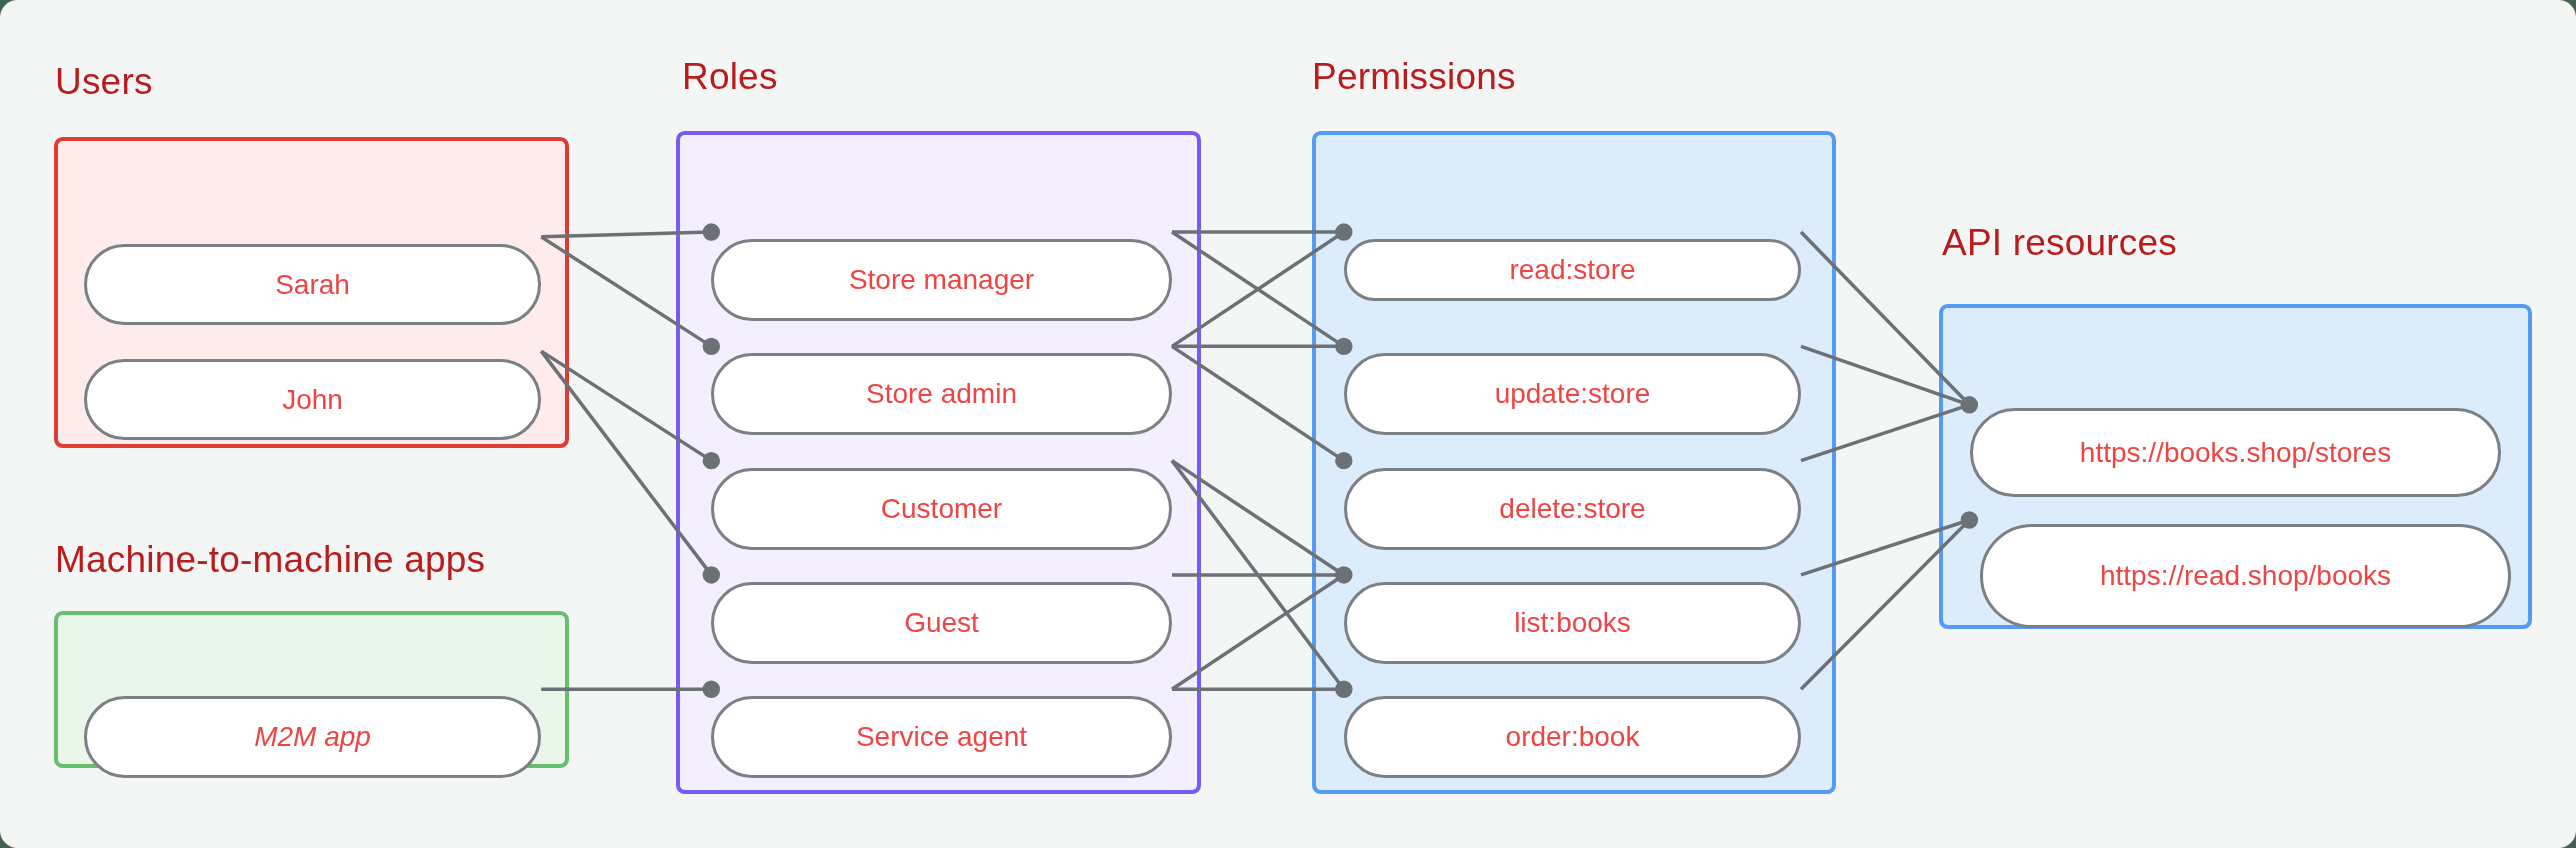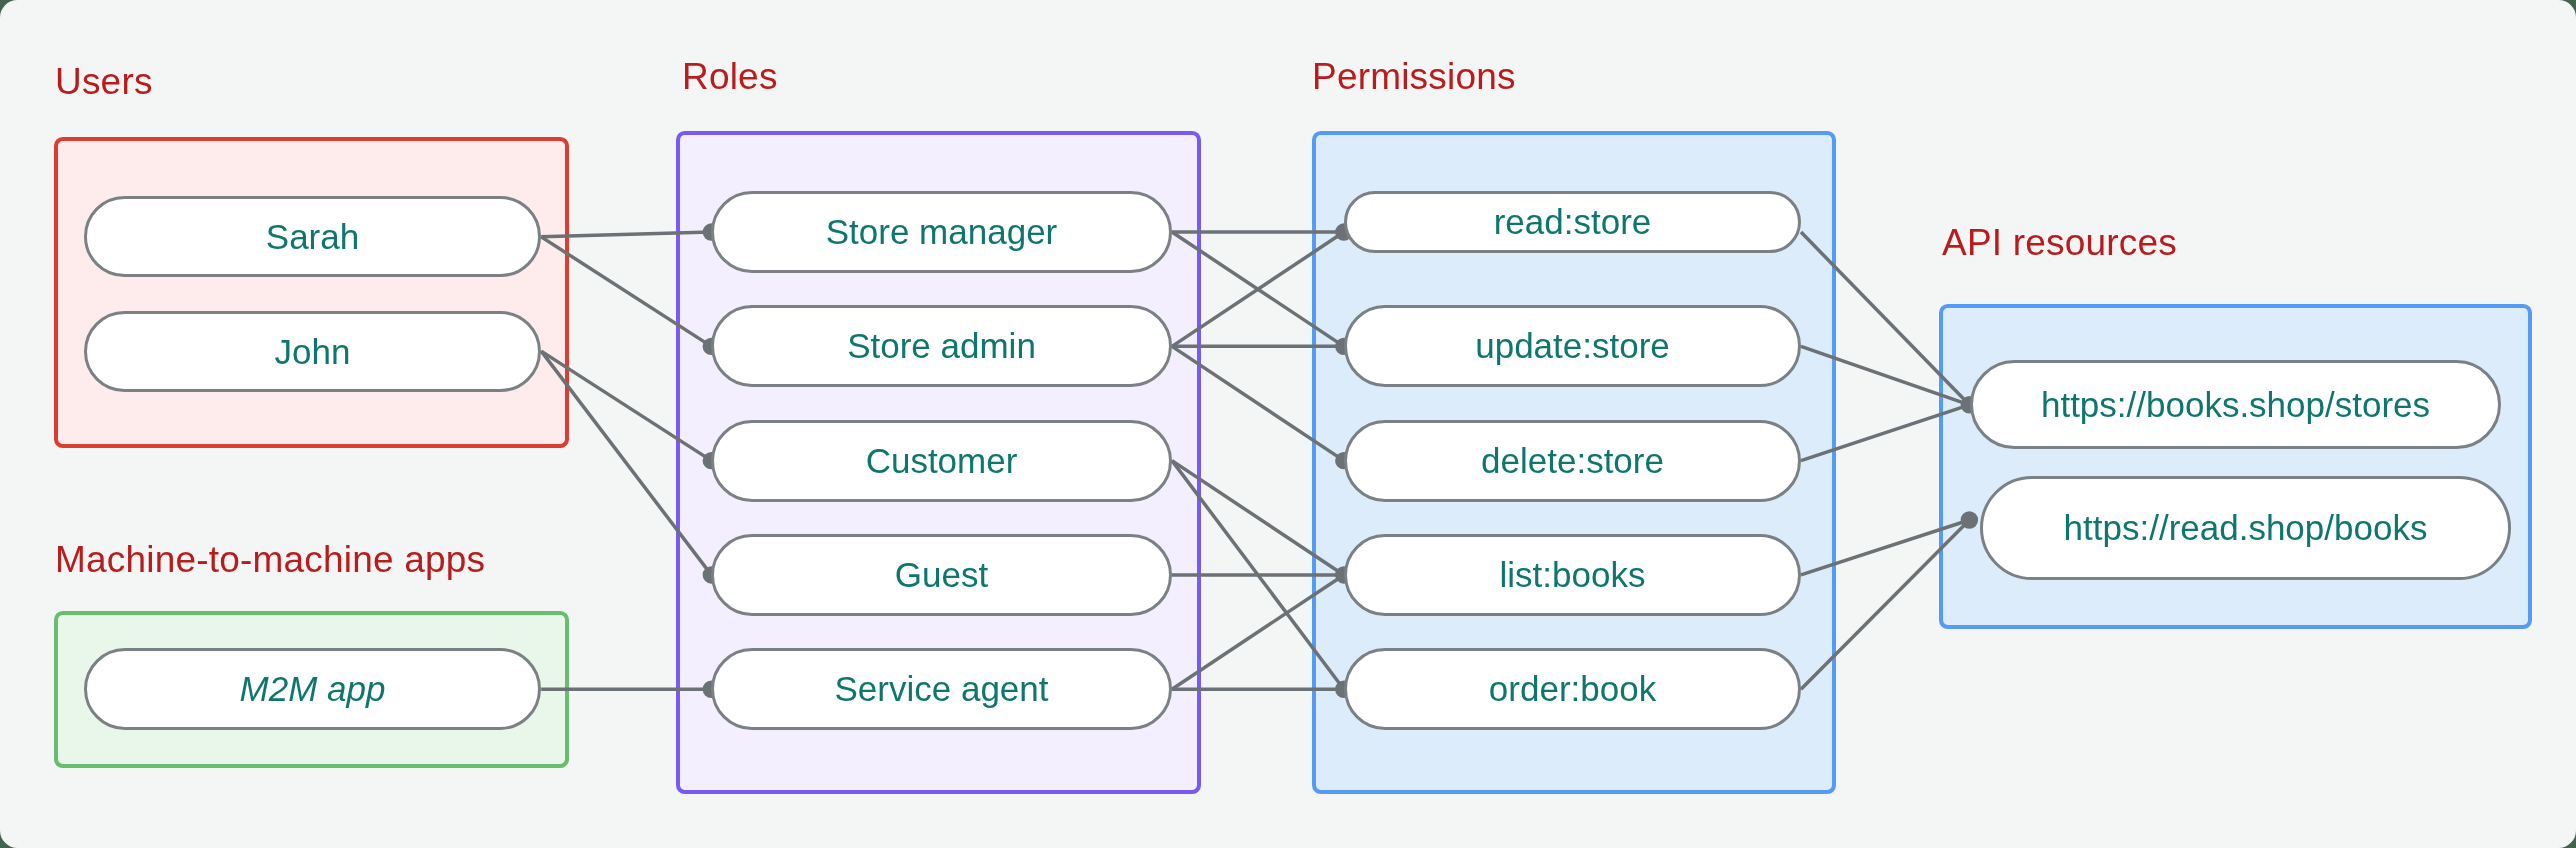--- a/index.html
+++ b/index.html
@@ -16,21 +16,21 @@
     position:absolute;border-style:solid;border-width:4.4px;border-radius:8.7px;
     box-sizing:border-box;
   }
   .group-label{
     position:absolute;font-size:37px;font-weight:400;color:#b91c1c;
     white-space:nowrap;letter-spacing:0.2px;
   }
   .pill{
     position:absolute;background:#ffffff;border:3.5px solid #7a8083;border-radius:872px;
     box-sizing:border-box;display:flex;align-items:center;justify-content:center;
-    font-size:35px;color:#0f766e;white-space:nowrap;
+    font-size:28px;color:#ef4444;white-space:nowrap;margin-top:48px;
   }
   svg.edge-layer{
     position:absolute;left:0;top:0;pointer-events:none;
   }
 </style>
 </head>
 <body>
 
 <div class="stage">
   <div id="group-layer">

